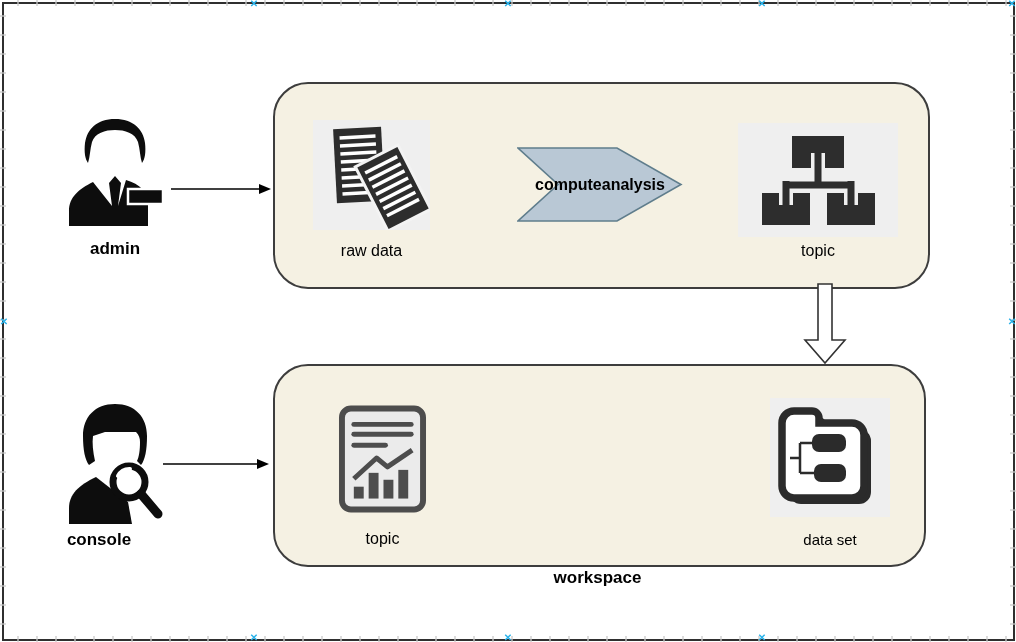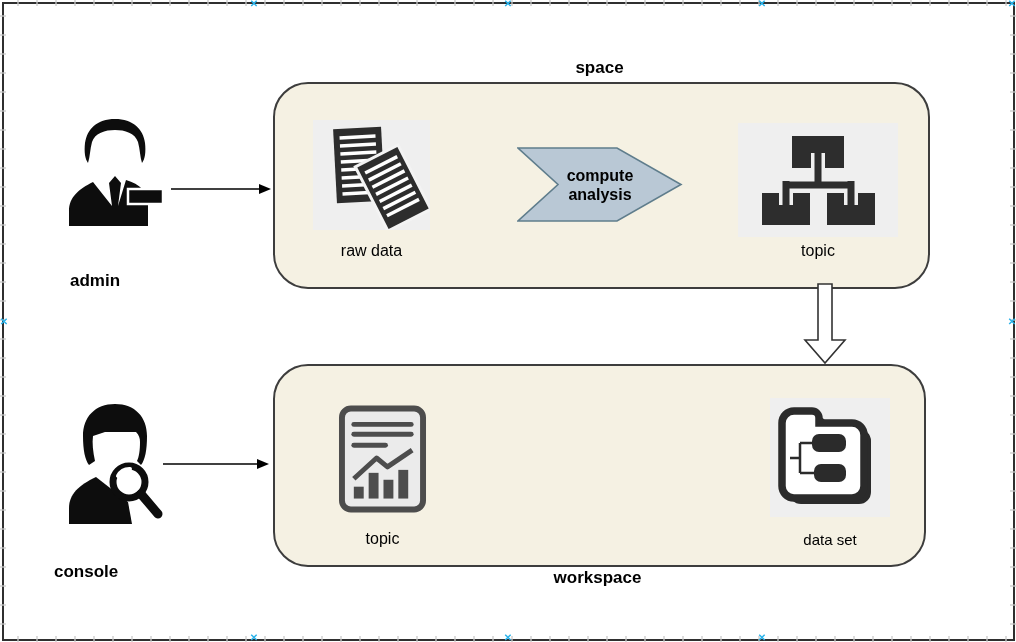--- a/index.html
+++ b/index.html
@@ -10,23 +10,23 @@
   .tick{position:absolute;opacity:.65;pointer-events:none;}
   .tick.h{left:0;width:100%;height:6px;background:repeating-linear-gradient(90deg,transparent 0 17px,#c9c9c9 17px 19px);}
   .tick.v{top:0;height:100%;width:6px;background:repeating-linear-gradient(0deg,transparent 0 17px,#c9c9c9 17px 19px);}
   .tick.top{top:0}.tick.bottom{bottom:0}.tick.left{left:0}.tick.right{right:0;left:auto}
   .marker{position:absolute;transform:translate(-50%,-50%);color:#29b2ea;font-size:10px;font-weight:bold;line-height:1;}
   .container-box{position:absolute;background:#f5f1e3;border:2px solid #3d3d3d;border-radius:35px;}
   .grouplabel{position:absolute;text-align:center;font-weight:bold;font-size:17px;}
   .tile{position:absolute;background:#efefef;display:flex;align-items:center;justify-content:center;}
   .nodelabel{position:absolute;text-align:center;font-weight:normal;font-size:16px;}
   .nodelabel.regular{font-weight:400;font-size:15px;text-align:center;}
-  .actorlabel{position:absolute;text-align:left;font-weight:bold;font-size:17px;margin-top:32px;}
+  .actorlabel{position:absolute;text-align:center;font-weight:bold;font-size:17px;}
   .chev{position:absolute;}
-  .chev .txt{position:absolute;left:0;top:0;width:100%;height:100%;display:flex;flex-direction:column;
+  .chev .txt{position:absolute;left:0;top:0;width:100%;height:100%;display:flex;flex-direction:row;
              align-items:center;justify-content:center;font-weight:bold;font-size:16px;line-height:19px;}
   .abs{position:absolute;}
   svg{display:block;}
 </style>
 </head>
 <body>
 
 <div class="canvas">
 
   <div class="frame"></div>
@@ -52,21 +52,20 @@
       <rect x="62" y="73" width="35" height="15" fill="#0d0d0d" stroke="#ffffff" stroke-width="2.5"></rect>
     </svg>
   </div>
   <div class="actorlabel" style="left:70px;top:239px;width:90px">admin</div>
 
   <svg class="abs" style="left:170px;top:181px" width="102" height="16">
     <line x1="1" y1="8" x2="89" y2="8" stroke="#000" stroke-width="1.6"></line>
     <polygon points="89,3 101,8 89,13" fill="#000"></polygon>
   </svg>
 
-  <div class="grouplabel" style="left:273px;top:58px;width:653px">space</div>
   <div class="container-box" style="left:273px;top:82px;width:653px;height:203px"></div>
 
   <div class="tile" style="left:313px;top:120px;width:117px;height:110px">
     <svg width="117" height="110" viewBox="0 0 117 110">
       <g transform="rotate(-3 46 45)">
         <rect x="22" y="8" width="48" height="74" fill="#2d2d2d"></rect>
         <g stroke="#ffffff" stroke-width="3.5">
           <line x1="28" y1="17" x2="64" y2="17"></line>
             <line x1="28" y1="25" x2="64" y2="25"></line>
           <line x1="28" y1="33" x2="64" y2="33"></line>

